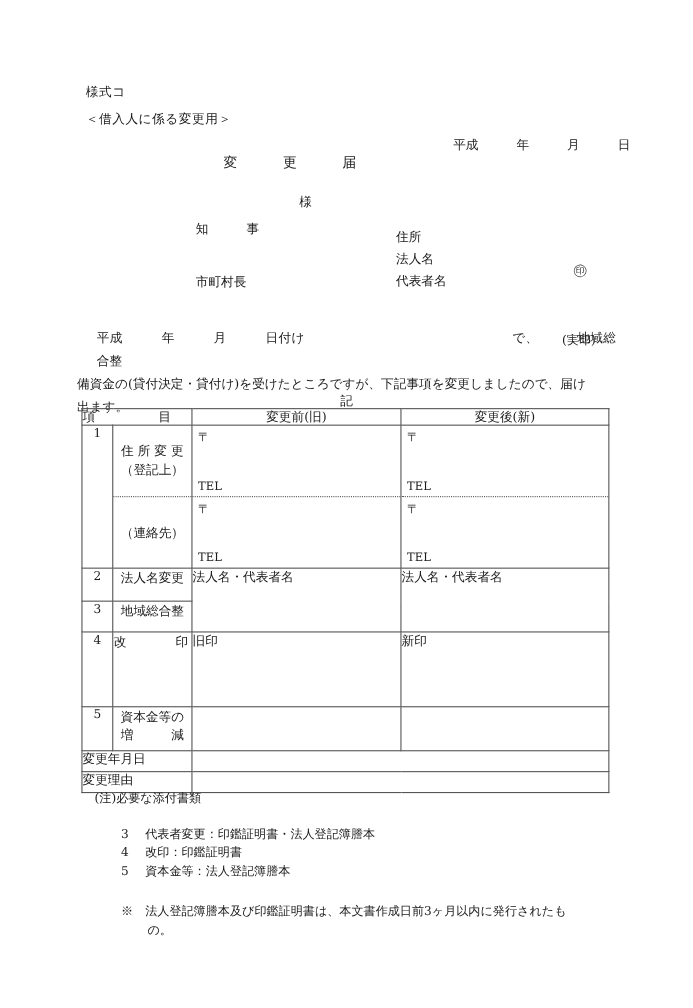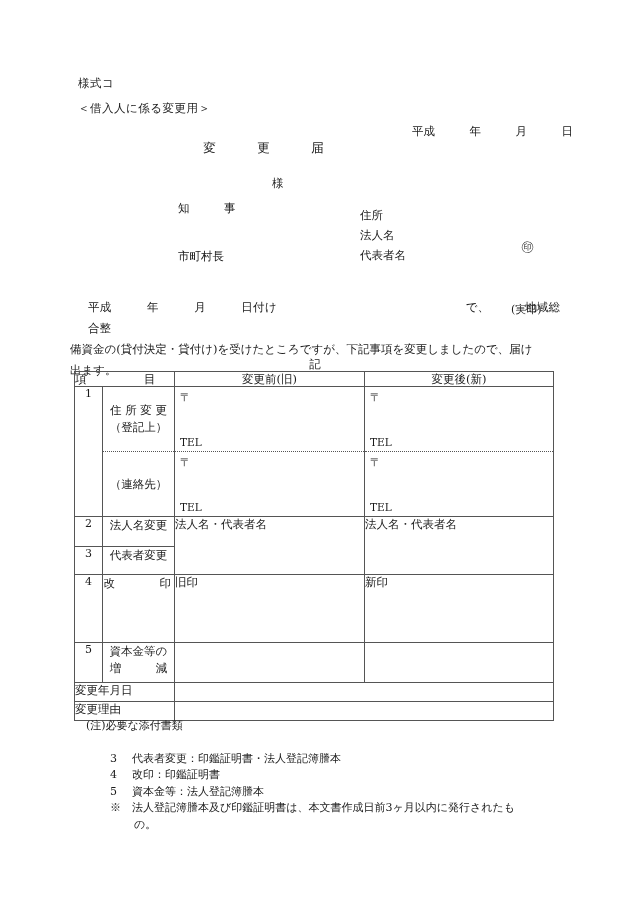--- a/index.html
+++ b/index.html
@@ -224,20 +224,21 @@
   .notes .note-head { margin-bottom: 16px; }
   .note-item {
     padding-left: 24px;
     white-space: pre;
   }
   .note-item .num { display: inline-block; width: 22px; }
   .note-star {
     padding-left: 24px;
     text-indent: 0;
     white-space: pre-wrap;
+    margin-top: 21px;
   }
   .note-star-cont { padding-left: 48px; }
 </style>
 </head>
 <body>
 
 <div class="page">
 
   <div class="form-code">様式コ</div>
   <div class="form-subtitle">＜借入人に係る変更用＞</div>
@@ -313,21 +314,21 @@
 
       <tr class="row-name">
         <td class="cell-no">2</td>
         <td class="cell-label">法人名変更</td>
         <td class="cell-text" rowspan="2">法人名・代表者名</td>
         <td class="cell-text" rowspan="2">法人名・代表者名</td>
       </tr>
 
       <tr class="row-rep">
         <td class="cell-no">3</td>
-        <td class="cell-label">代表者変更</td>
+        <td class="cell-label">地域総合整</td>
       </tr>
 
       <tr class="row-seal">
         <td class="cell-no">4</td>
         <td class="cell-label spaced">改　　　印</td>
         <td class="cell-text">旧印</td>
         <td class="cell-text">新印</td>
       </tr>
 
       <tr class="row-cap">

